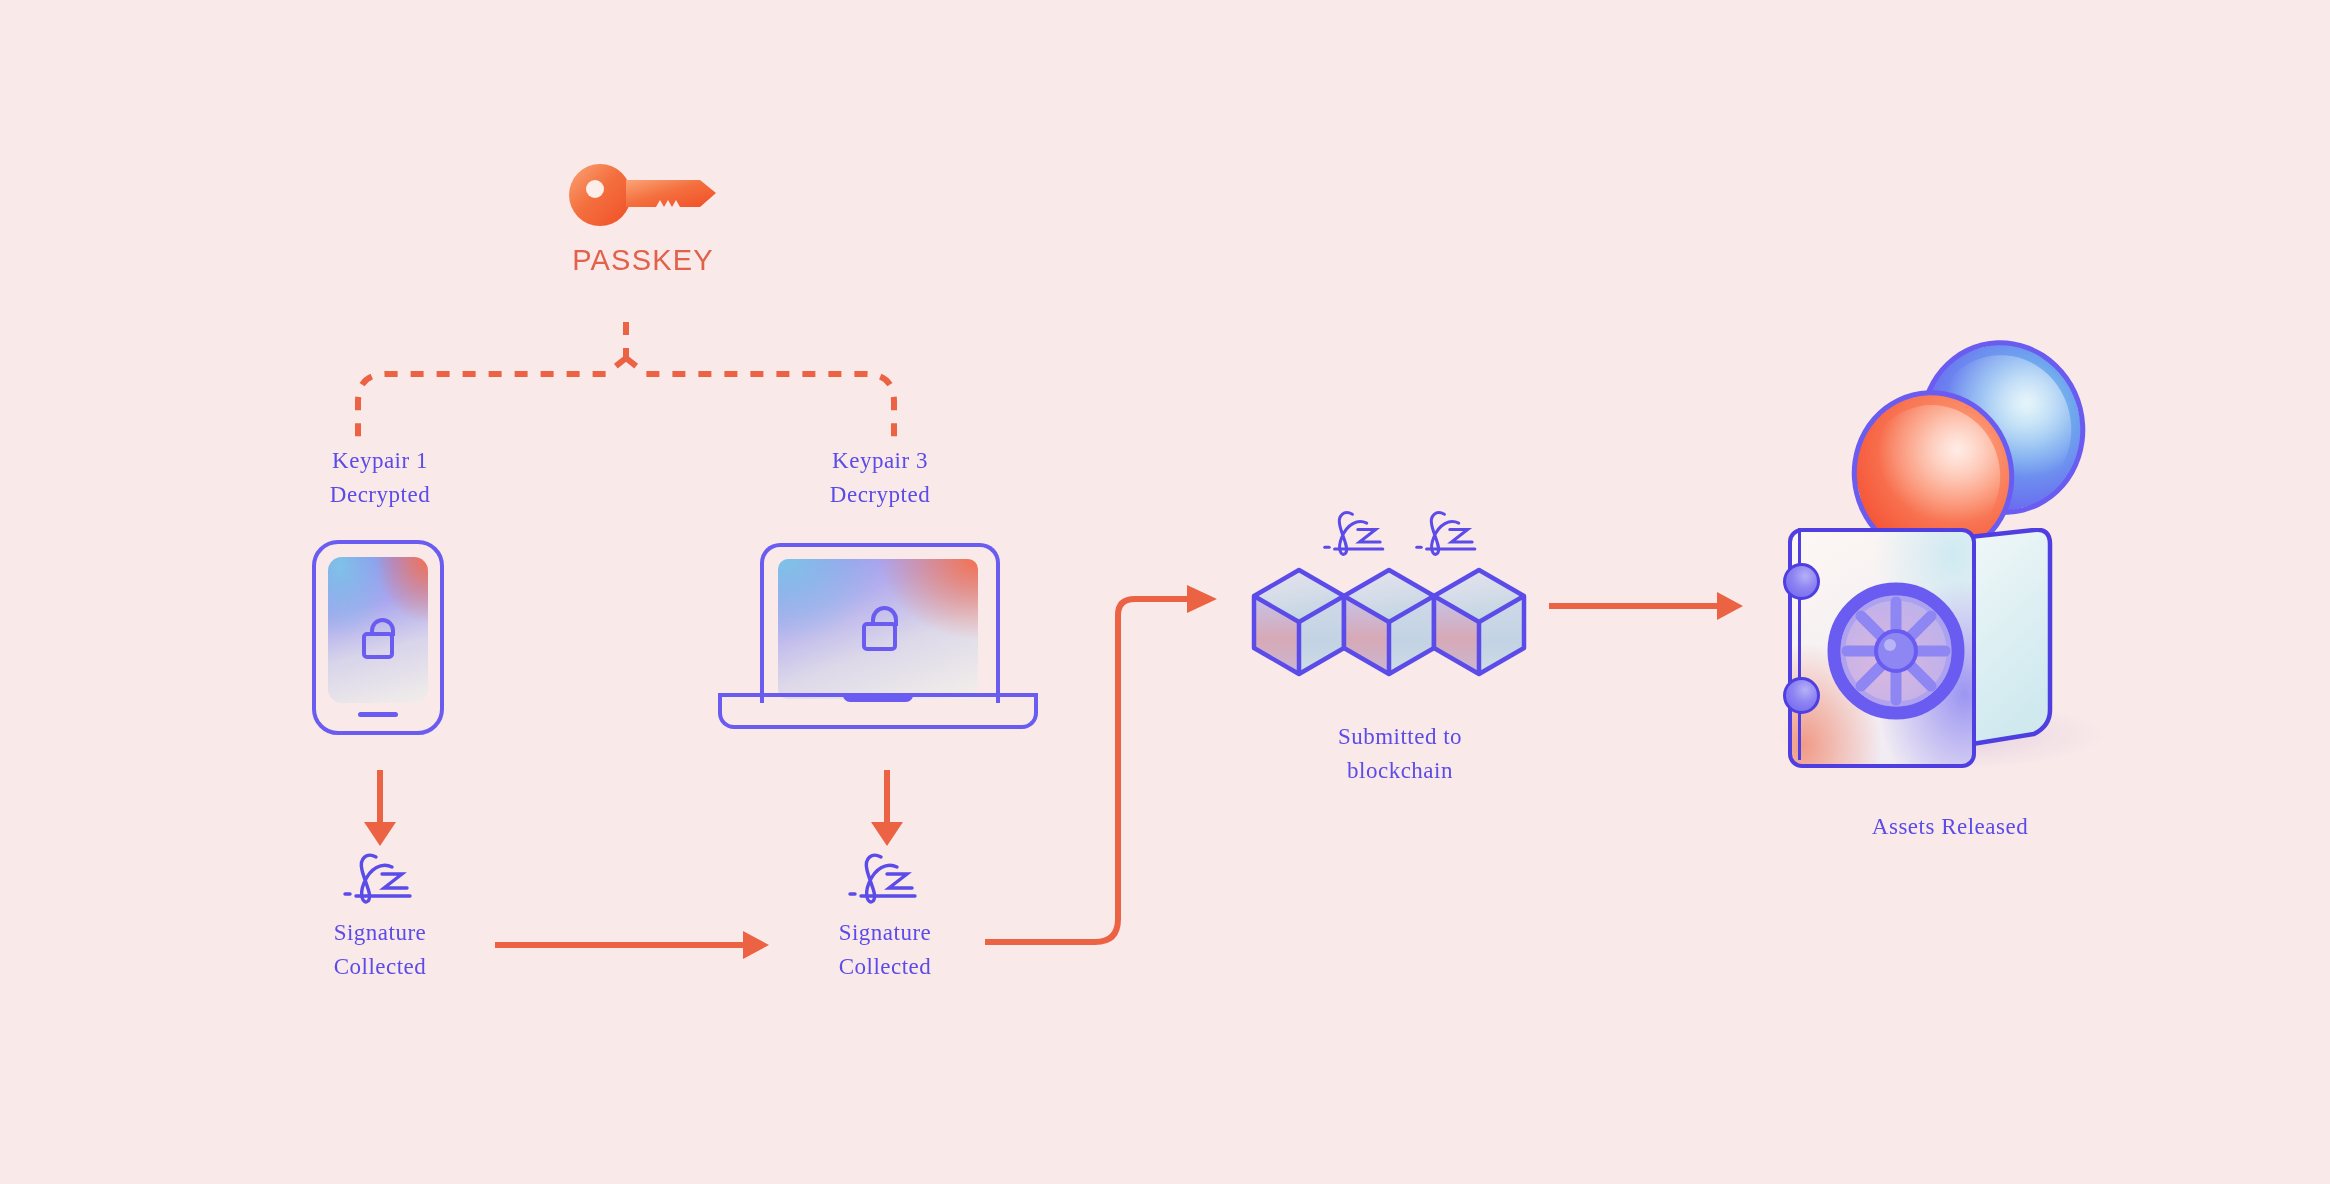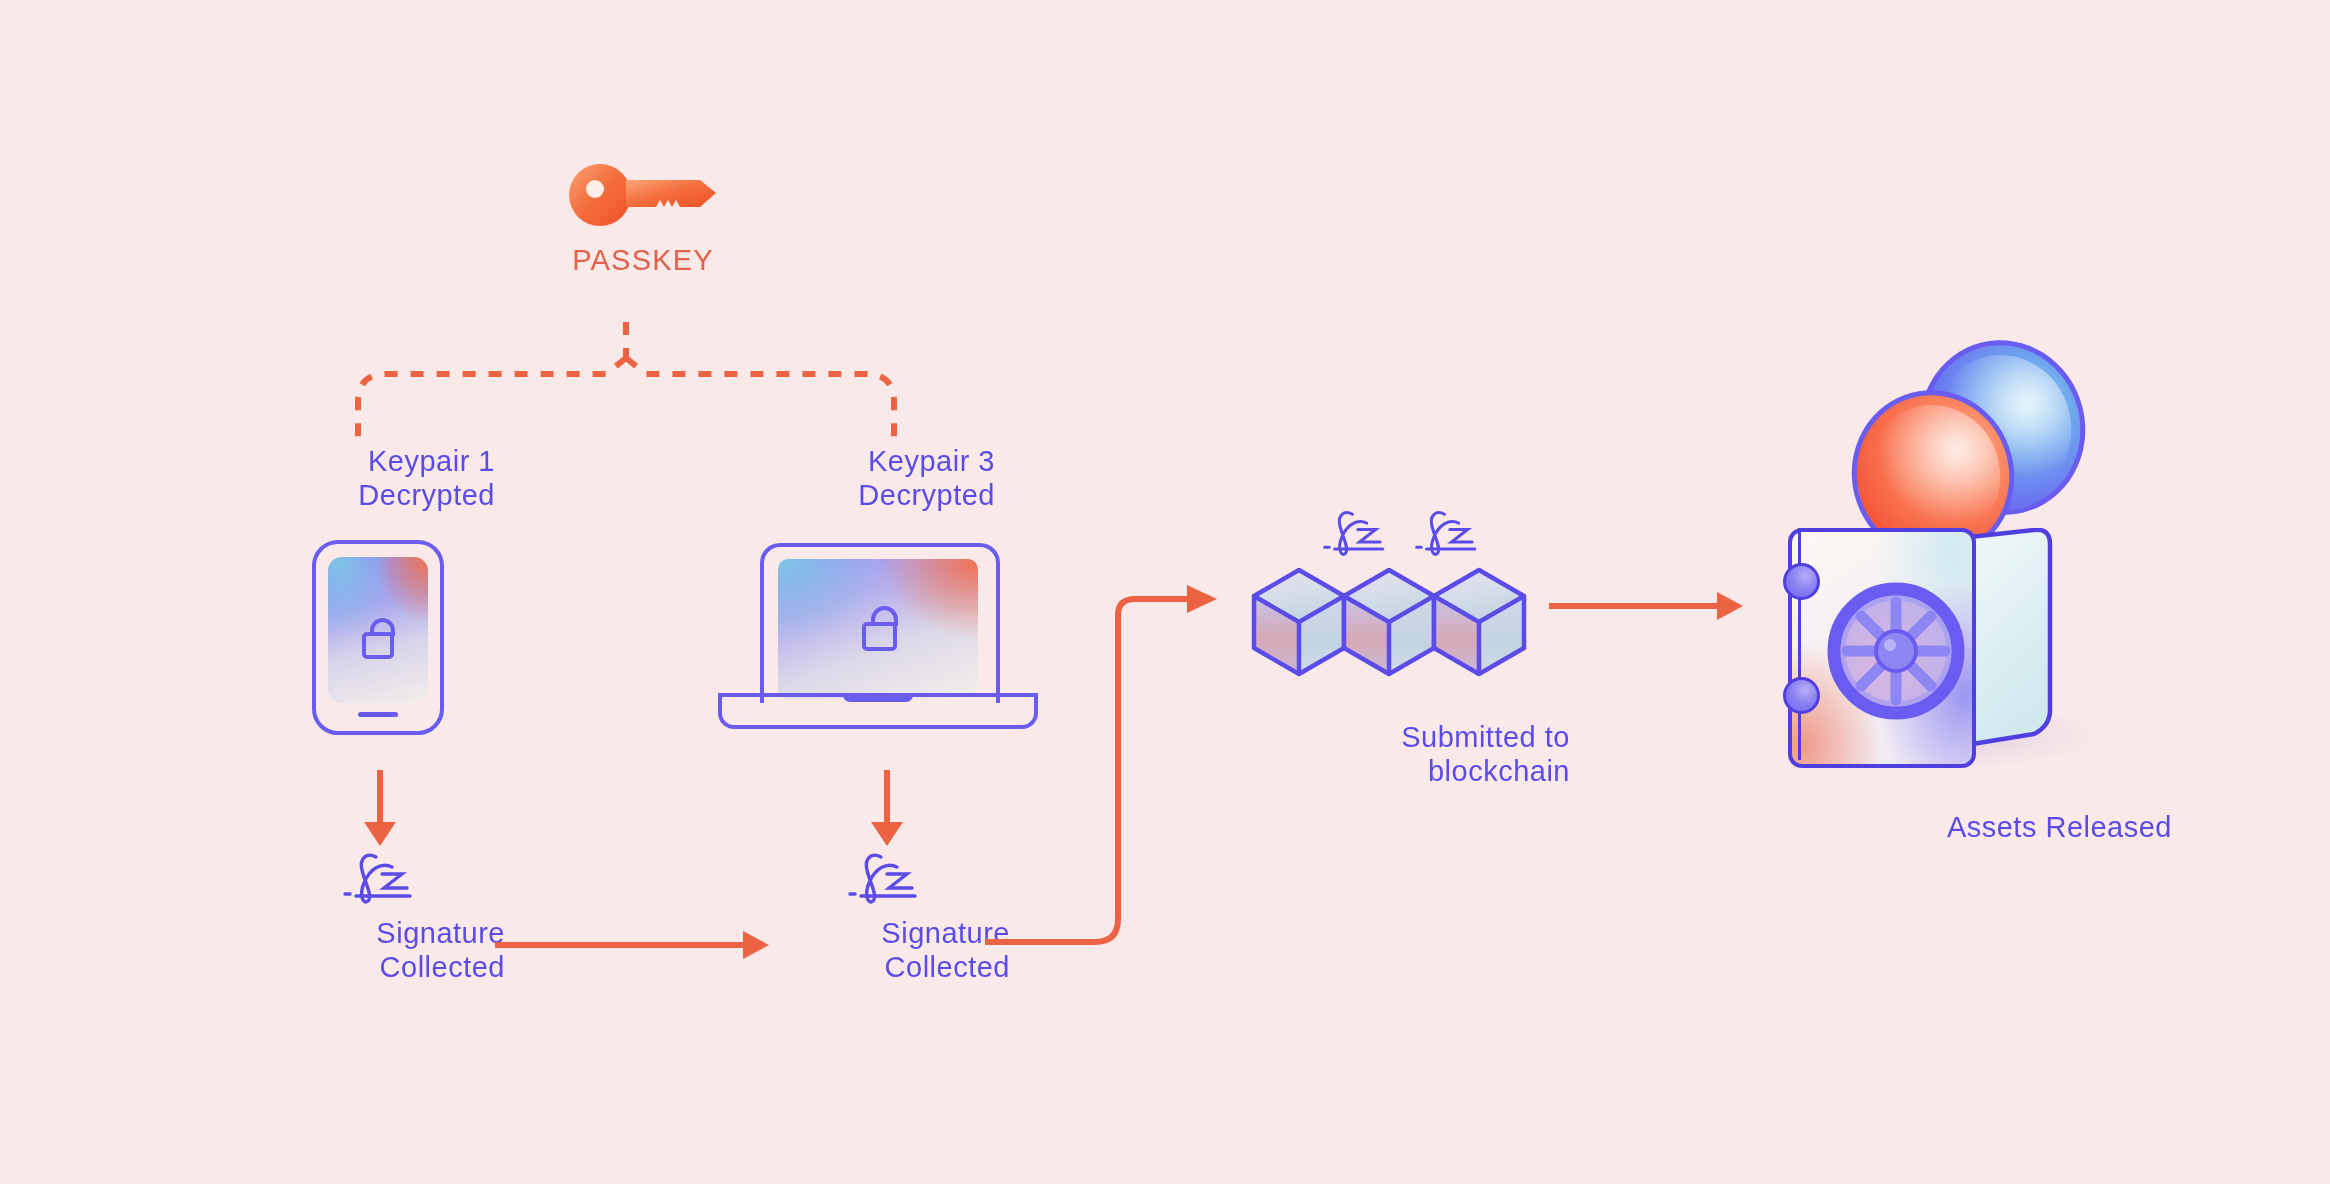--- a/index.html
+++ b/index.html
@@ -10,25 +10,25 @@
     position: relative;
     width: 2330px; height: 1184px;
     background: #fae9e9;
     overflow: hidden;
     font-family: "DejaVu Sans Mono", monospace;
   }
   .abs { position: absolute; }
 
   
   .label-mono {
-    font-family: Liberation Sans, sans-serif;
+    font-family: Liberation Serif, serif;
     color: #5b4be8;
-    font-size: 29px;
+    font-size: 23px;
     line-height: 34px;
-    text-align: right;
+    text-align: center;
     letter-spacing: 0.5px;
     white-space: pre-line;
   }
   .label-passkey {
     font-family: "Liberation Sans", sans-serif;
     color: #e2614a;
     font-size: 29px;
     letter-spacing: 1.2px;
     text-align: center;
   }
@@ -374,16 +374,16 @@
       <g stroke="#8d86f3" stroke-width="11" stroke-linecap="round">
         <path d="M71 22 L71 120"></path>
         <path d="M22 71 L120 71"></path>
         <path d="M36 36 L106 106"></path>
         <path d="M106 36 L36 106"></path>
       </g>
       <circle cx="71" cy="71" r="20" fill="#8d86f3" stroke="#6a5cf0" stroke-width="4"></circle>
       <circle cx="65" cy="65" r="6" fill="#b9b4f8"></circle>
     </svg>
 
-    <div class="label-mono" style="left:12px; top:470px; width:420px; position:absolute;">Assets Released</div>
+    <div class="label-mono" style="left:0; top:470px; width:420px; position:absolute;">Assets Released</div>
   </div>
 
 </div>
 
 </body></html>

